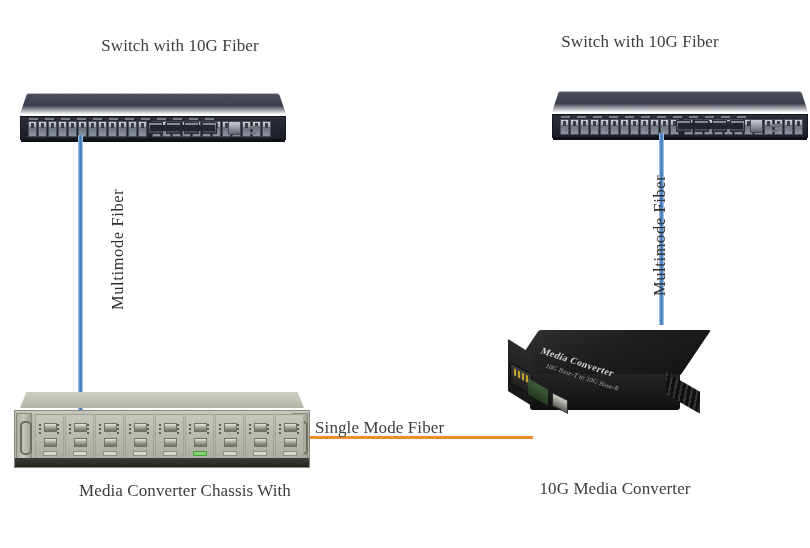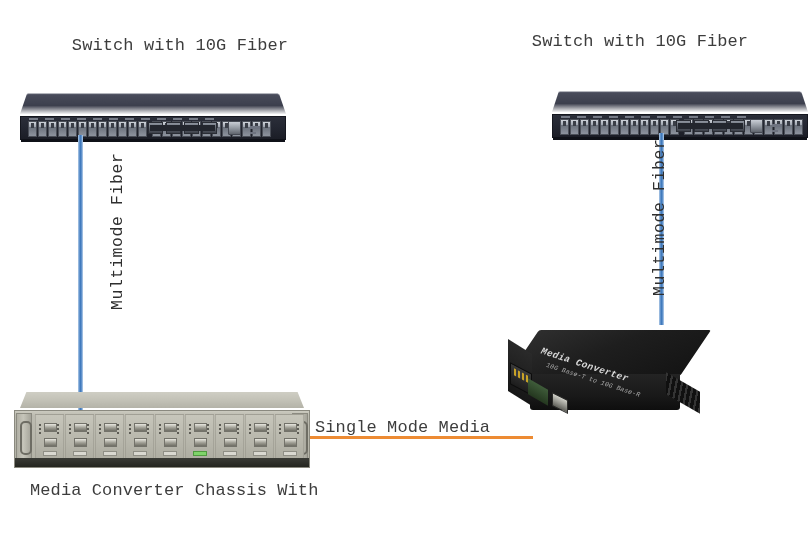--- a/index.html
+++ b/index.html
@@ -6,34 +6,34 @@
     margin: 0;
     padding: 0;
     background: #ffffff;
   }
   #stage {
     position: relative;
     width: 810px;
     height: 536px;
     background: #ffffff;
     overflow: hidden;
-    font-family: Liberation Mono, monospace;
+    font-family: Liberation Serif, serif;
     color: #3b3b3b;
   }
 
   
   .caption {
     position: absolute;
     font-size: 17px;
     color: #3d3d3d;
     white-space: nowrap;
     letter-spacing: .1px;
   }
   .caption.center { text-align: center; }
-  .caption.two-line { line-height: 23px; white-space: normal; }
+  .caption.two-line { line-height: 23px; white-space: normal; text-align: center; }
 
   .vlabel {
     position: absolute;
     font-size: 16.5px;
     color: #2f2f2f;
     white-space: nowrap;
     transform-origin: 0 0;
     transform: rotate(-90deg);
     letter-spacing: .6px;
   }
@@ -447,21 +447,21 @@
   <div class="panel-mark" style="left:772px; top:124px; width:10px; height:3px;"></div>
   <div class="panel-mark" style="left:772px; top:130px; width:6px; height:2px;"></div>
 
   <div class="fiber-blue" style="left:78px; top:135px; height:282px;"></div>
   <div class="vlabel" style="left:108px; top:310px;">Multimode  Fiber</div>
 
   <div class="fiber-blue" style="left:659px; top:133px; height:192px;"></div>
   <div class="vlabel" style="left:650px; top:296px;">Multimode  Fiber</div>
 
   <div class="fiber-orange" style="left:188px; top:436px; width:345px;"></div>
-  <div class="caption" style="left:315px; top:418px;">Single Mode Media</div>
+  <div class="caption" style="left:315px; top:418px;">Single Mode Fiber</div>
 
   <div class="chassis" style="left:14px; top:386px; width:296px; height:82px;">
     <div class="ch-top"></div>
     <div class="ch-body">
       <div class="ear" style="left:1px;">
         <div class="handle"></div>
       </div>
       <div class="ear" style="right:1px;">
         <div class="handle"></div>
       </div>
@@ -616,14 +616,15 @@
     <div class="mc-vents"></div>
     <div class="mc-label">Media Converter</div>
     <div class="mc-sublabel">10G Base-T to 10G Base-R</div>
     <div class="mc-sfp">
         <i></i>
       </div>
     <div class="mc-pcb"></div>
     <div class="mc-rj"></div>
   </div>
 
+  <div class="caption center" style="left:470px; top:479px; width:290px;">10G Media Converter</div>
 
 </div>
 
 </body></html>

